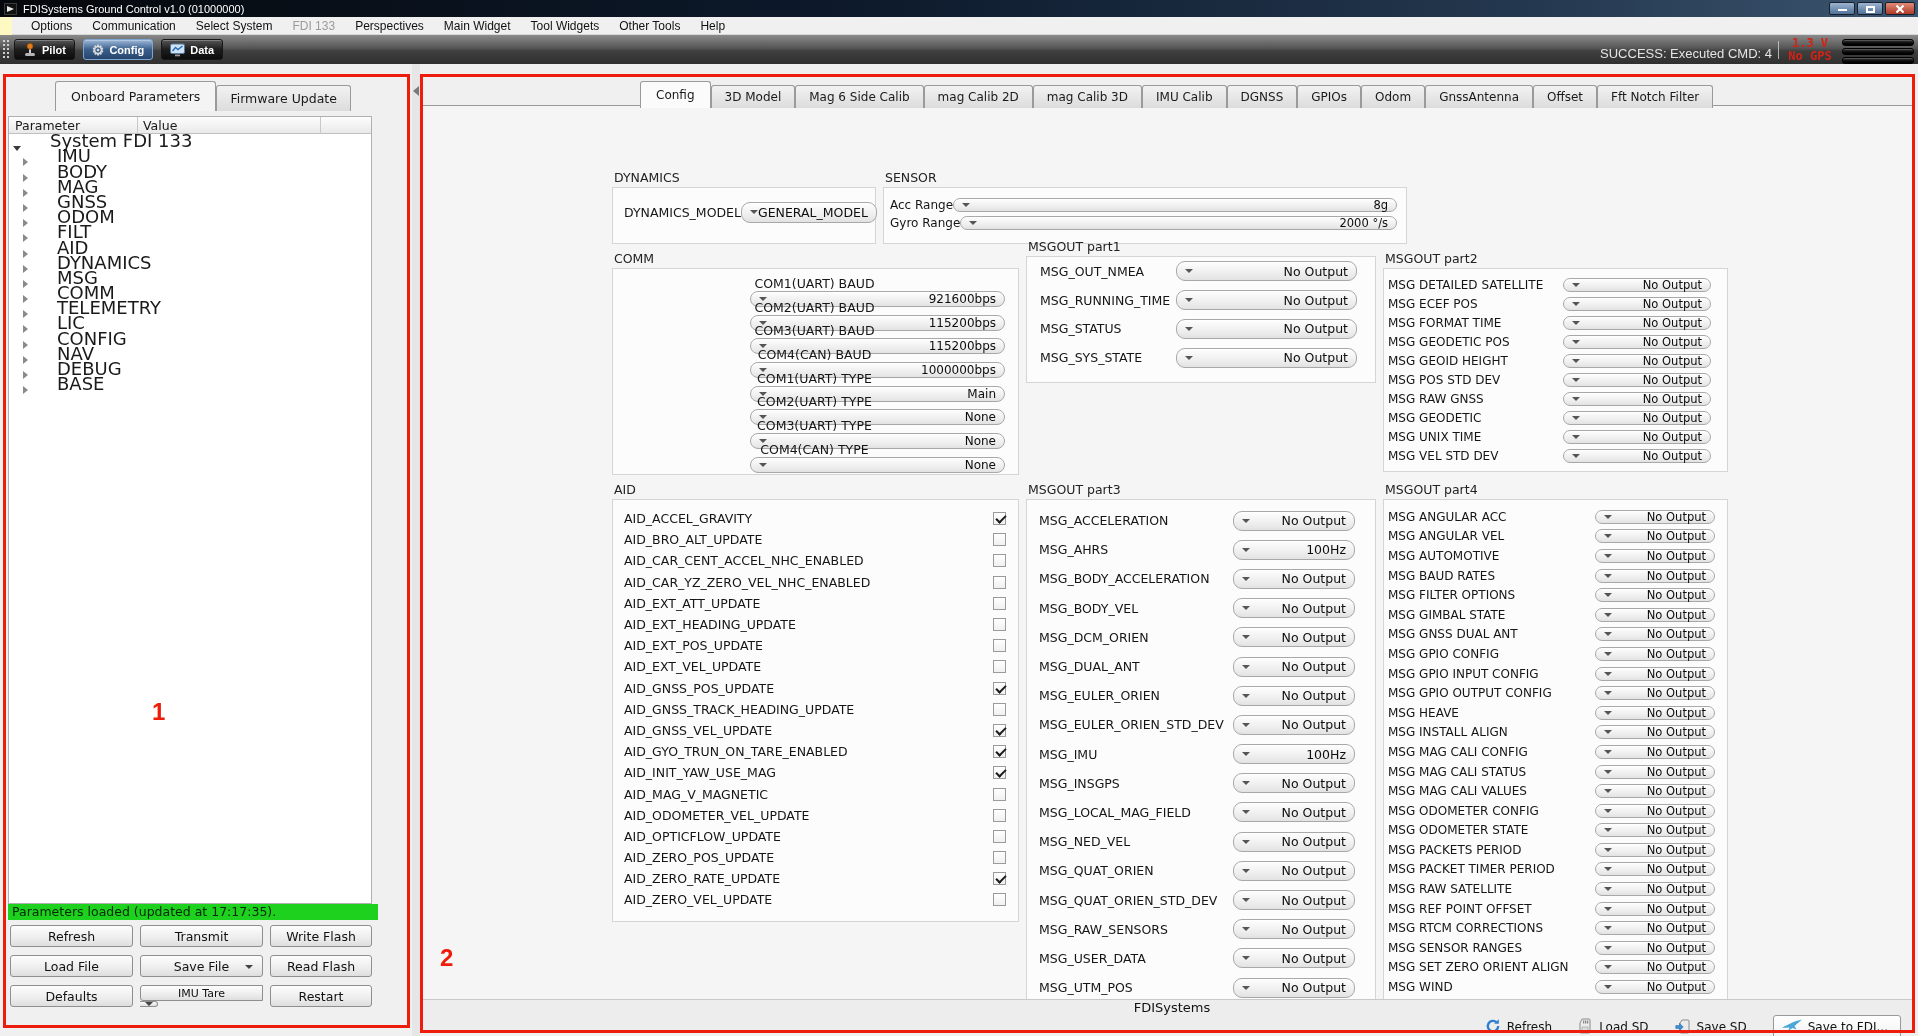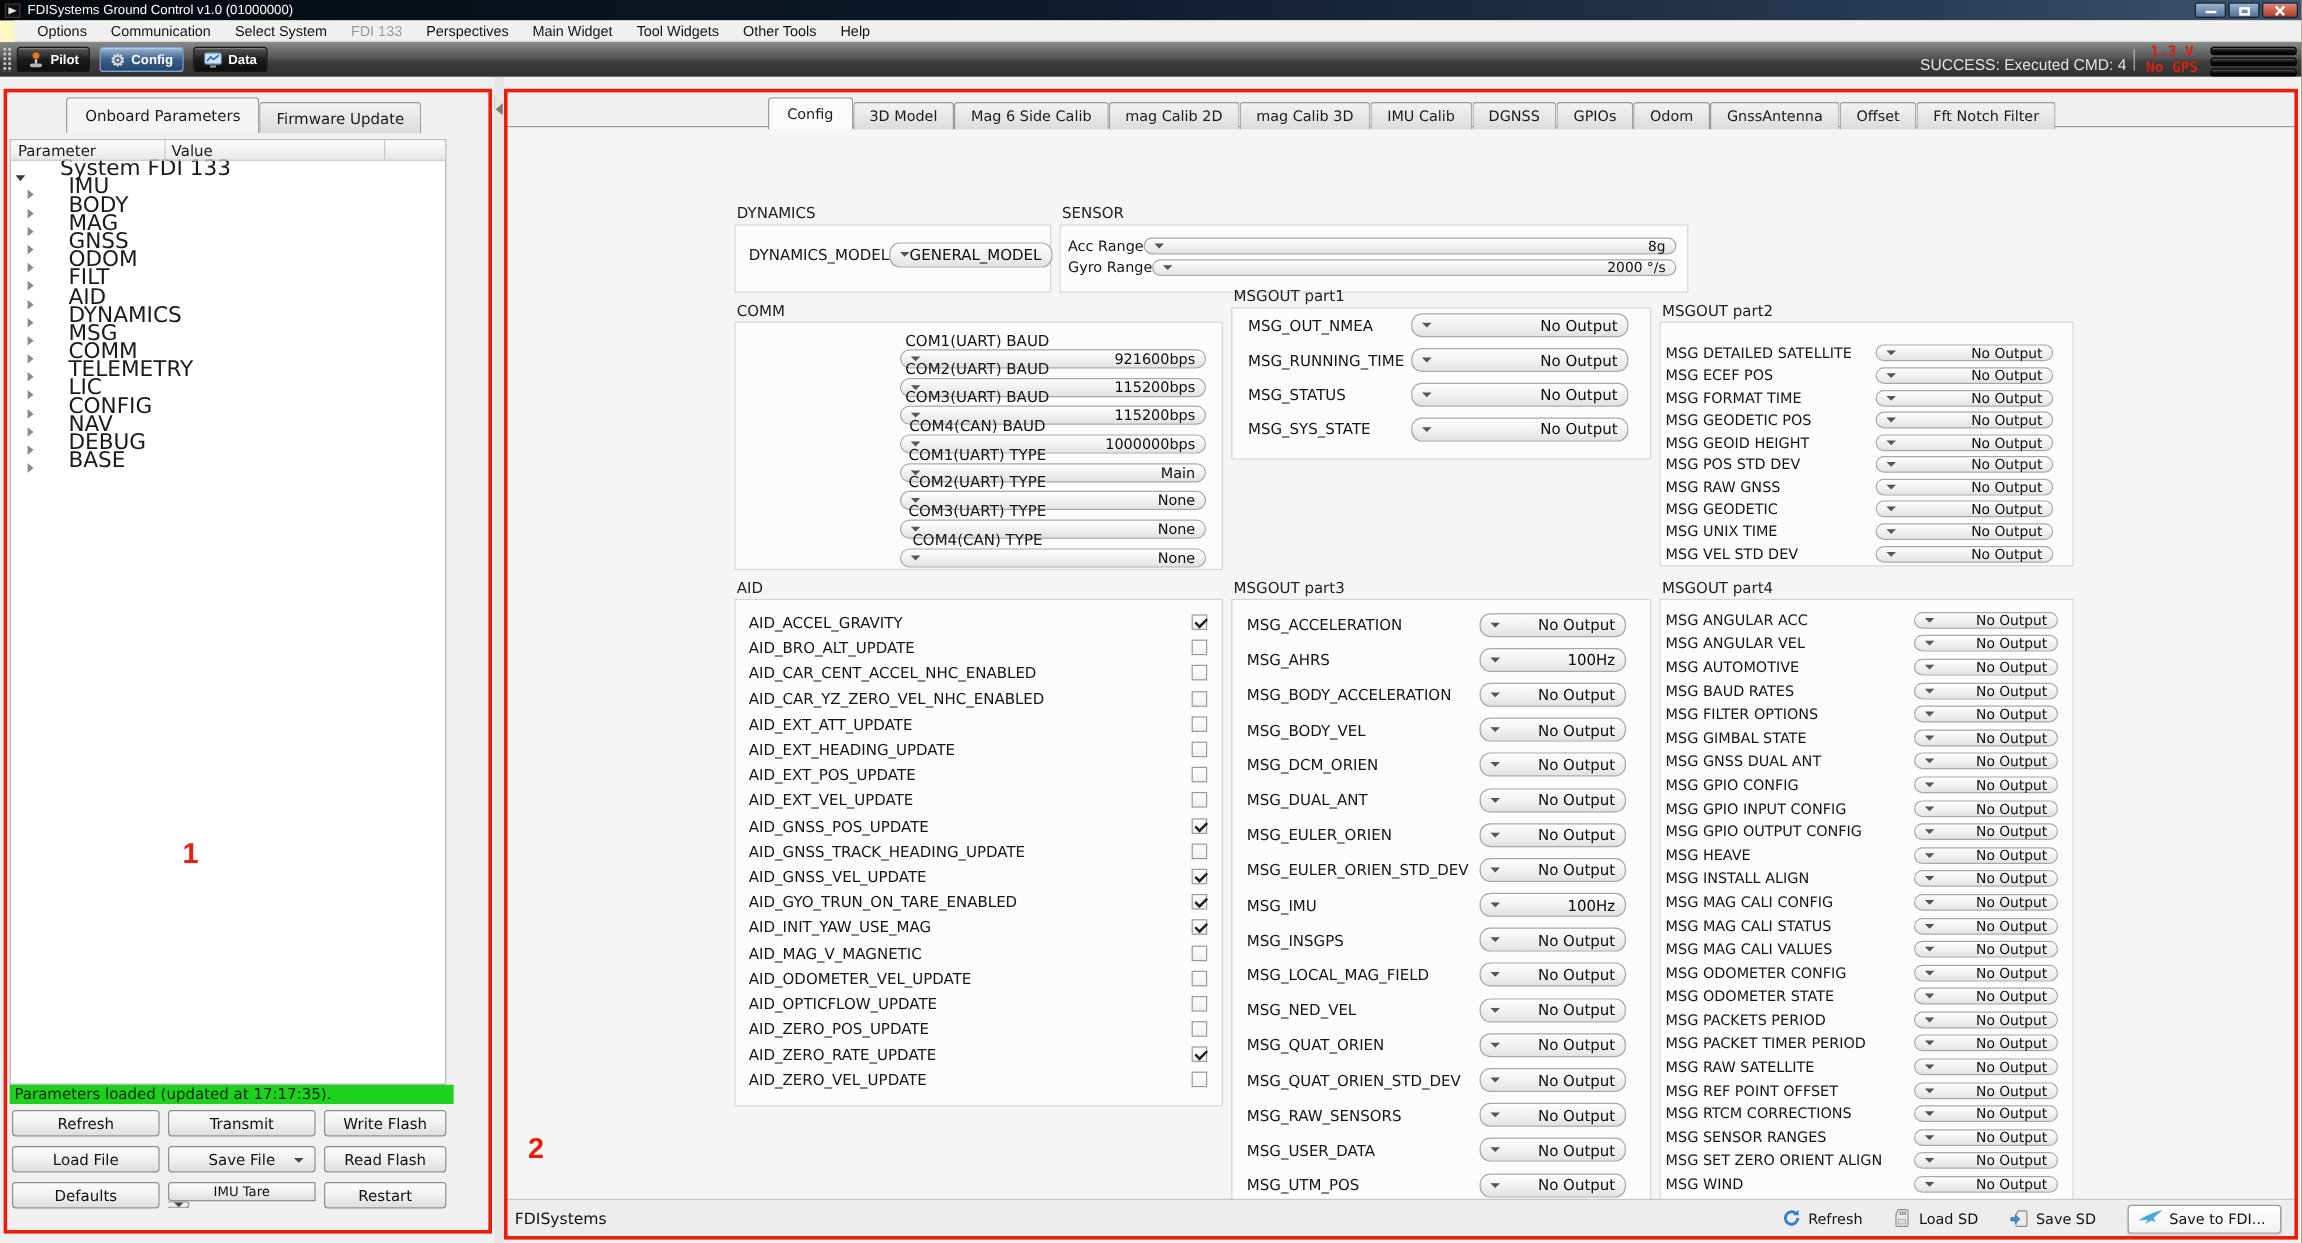--- a/index.html
+++ b/index.html
@@ -125,37 +125,37 @@
   #g-sensor .combo { width:459px; height:14px; border-radius:7px; font-size:11.5px; }
   #g-comm { left:191px; top:162px; width:407px; height:207px; }
   #g-comm .group-box { padding:7px 13px 0 11px; }
   #g-comm .grow { height:23.7px; font-size:12.5px;flex-direction:column; }
   #g-comm .combo { width:255px; height:17px; border-radius:8px; font-size:12px; }
   #g-m1 { left:605px; top:150px; width:350px; height:127px; }
   #g-m1 .group-box { padding:0 18px 0 13px; }
   #g-m1 .grow { height:28.8px; font-size:12.5px; }
   #g-m1 .combo { width:181px; height:20px; border-radius:9px; font-size:12.5px; }
   #g-m2 { left:962px; top:162px; width:345px; height:204px; }
-  #g-m2 .group-box { padding:16px 16px 0 4px;justify-content:center; }
+  #g-m2 .group-box { padding:6px 16px 0 4px; }
   #g-m2 .grow { height:19px; font-size:12px; }
   #g-m2 .combo { width:148px; height:14px; border-radius:7px; font-size:11.5px; }
   #g-aid { left:191px; top:393px; width:407px; height:423px; }
   #g-aid .group-box { padding:8px 12px 0 11px; }
   #g-aid .grow { height:21.2px; font-size:12.5px; }
   #g-m3 { left:605px; top:393px; width:350px; height:506px; }
   #g-m3 .group-box { padding:6px 20px 0 12px; }
   #g-m3 .grow { height:29.2px; font-size:12.5px; }
   #g-m3 .combo { width:122px; height:20px; border-radius:9px; font-size:12.5px; }
   #g-m4 { left:962px; top:393px; width:345px; height:506px; }
   #g-m4 .group-box { padding:7px 12px 0 4px; }
   #g-m4 .grow { height:19.6px; font-size:12px; }
   #g-m4 .combo { width:120px; height:14px; border-radius:7px; font-size:11.5px; }
   
   .rp-footer { position:absolute; left:1px; top:935px; width:1494px; height:33px;
-    background:#ededed; border-top:1px solid #c9c9c9; display:flex; align-items:center; }
+    background:#ededed; border-top:1px solid #c9c9c9; display:flex; align-items:center;flex-direction:column; }
   .footer-brand { margin-left:8px; font-size:13px; color:#111; }
   .footer-actions { margin-left:auto; display:flex; align-items:center; gap:26px; padding-right:14px; }
   .f-act { display:flex; align-items:center; gap:6px; font-size:12px; color:#111; }
   .f-act.raised { border:1px solid #9a9a9a; border-radius:3px; background:linear-gradient(#fff,#f2f2f2);
     padding:3px 12px 3px 8px; box-shadow:0 1px 1px rgba(0,0,0,.15); }
   
   .anno { position:absolute; border:3px solid #ee1d0b; pointer-events:none; z-index:50; }
   .anno-label { position:absolute; color:#ee1d0b; font-size:24px; font-weight:bold; z-index:51;
     font-family:"Liberation Sans",sans-serif; pointer-events:none; }
 </style>

